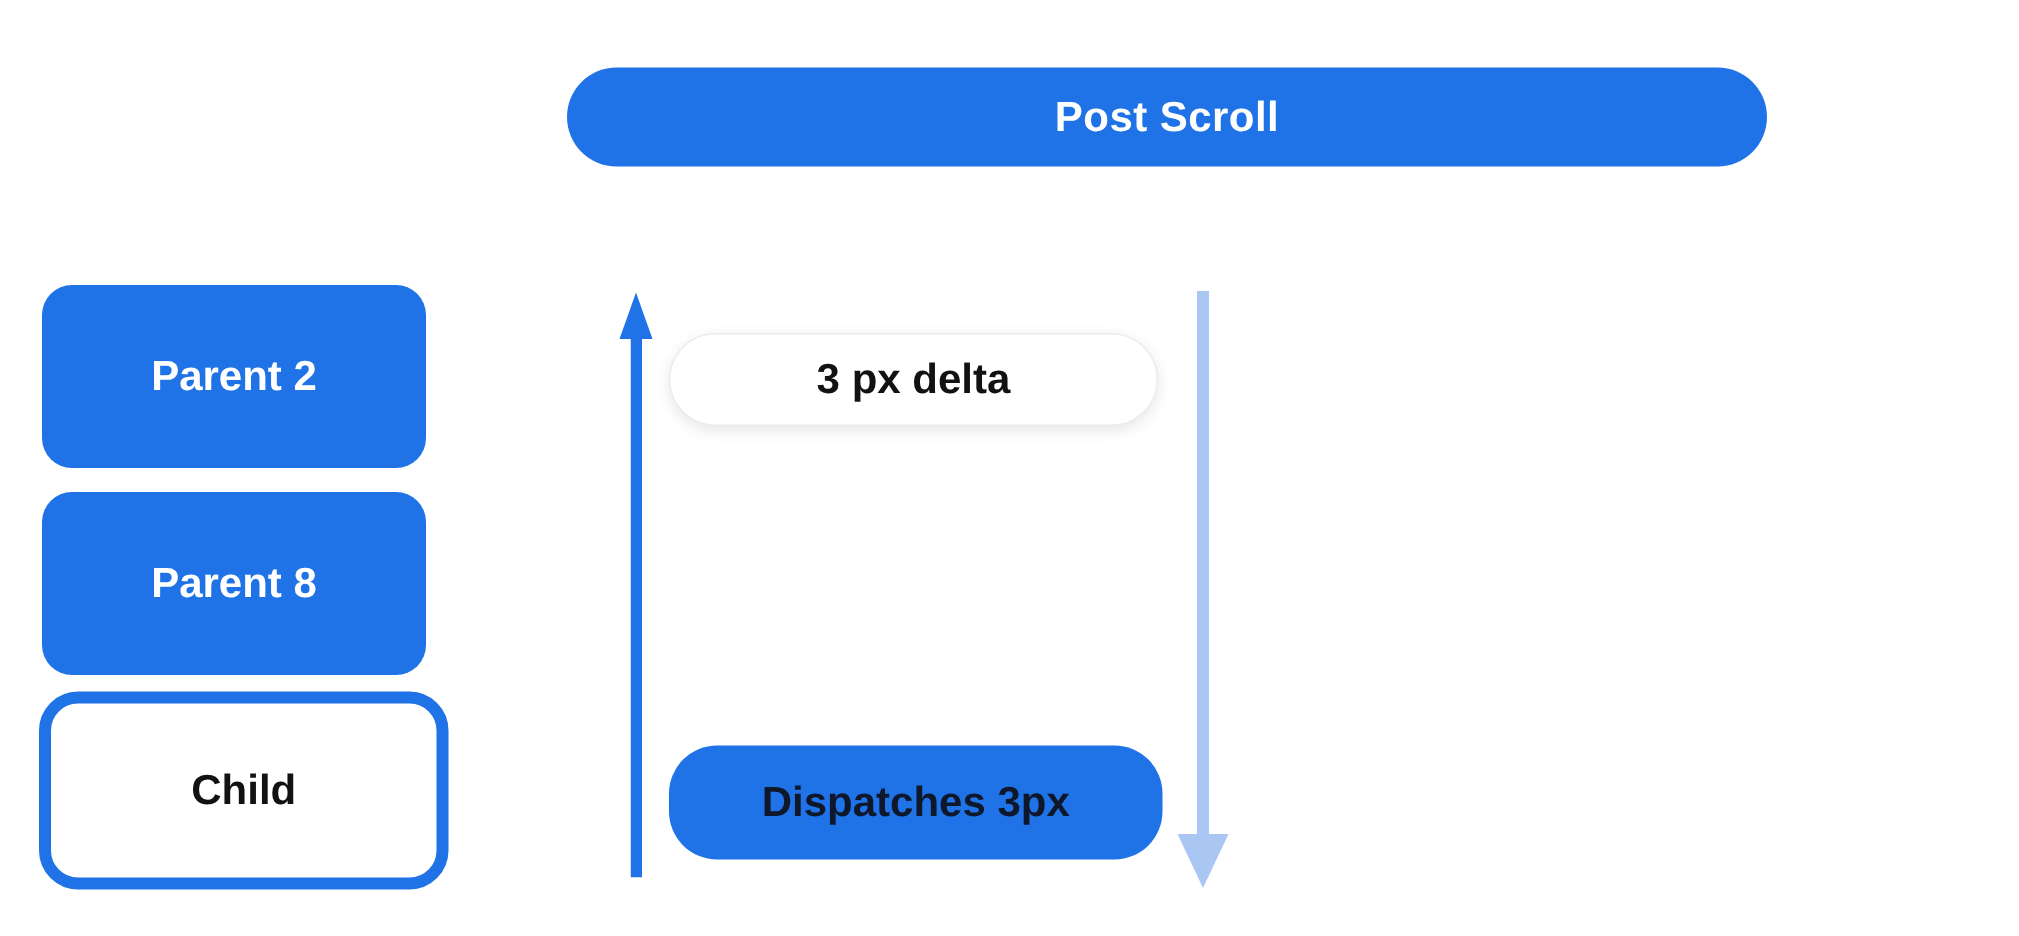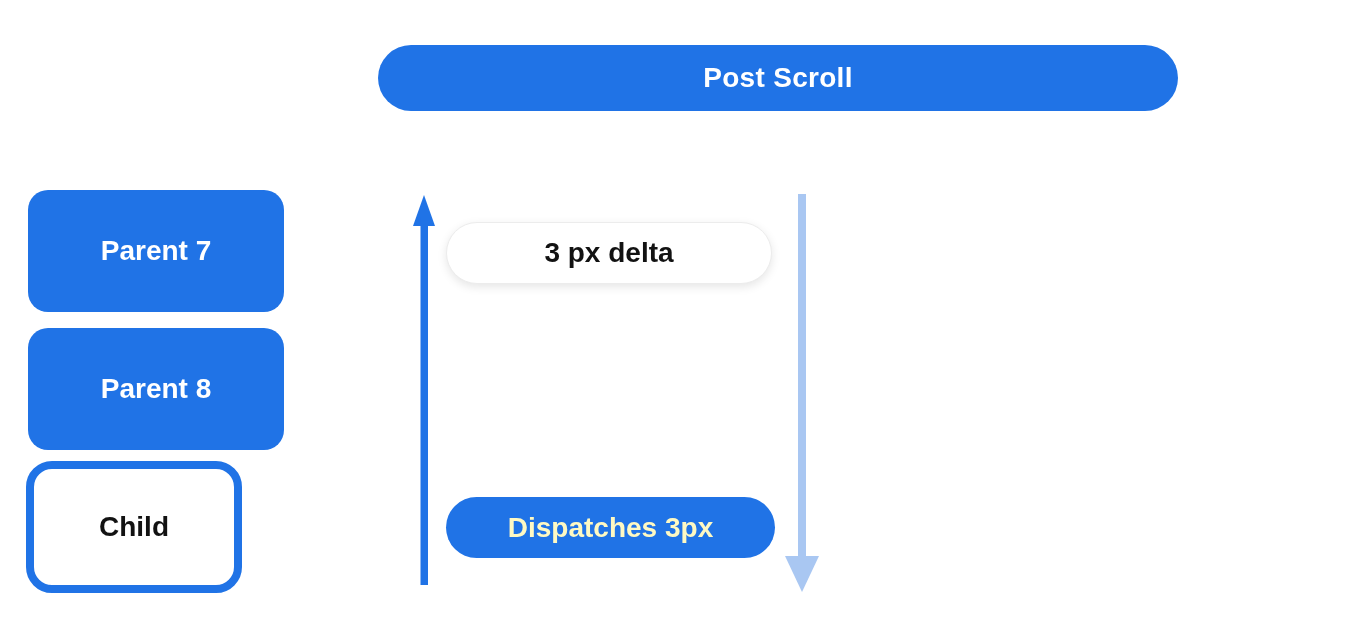--- a/index.html
+++ b/index.html
@@ -49,21 +49,21 @@
   }
   .node.filled {
     background: #2073E6;
     color: #ffffff;
   }
   .node.parent2 { top: 190px; }
   .node.parent1 { top: 328px; }
   .node.child {
     left: 26px;
     top: 461px;
-    width: 216px;
+    width: 273px;
     height: 132px;
     background: #ffffff;
     border: 8px solid #2073E6;
     border-radius: 26px;
     color: #121212;
   }
 
   
   .arrow-svg { position: absolute; display: block; }
   .up-arrow   { left: 409px; top: 195px; }
@@ -87,36 +87,36 @@
     background: #ffffff;
     border: 1px solid #ececec;
     box-shadow: 0 3px 10px rgba(0,0,0,0.10);
     color: #121212;
     text-align: center;
   }
   .pill.dispatches {
     left: 446px;
     top: 497px;
     width: 329px;
-    height: 61px;
+    height: 76px;
     background: #2073E6;
-    color: #fef9c3;
+    color: #0f172a;
   }
 </style>
 </head>
 <body>
 
 <div class="canvas">
 
   <div class="banner">
     <span class="label">Post Scroll</span>
   </div>
 
   <div class="node filled parent2">
-    <span>Parent 7</span>
+    <span>Parent 2</span>
   </div>
 
   <div class="node filled parent1">
     <span>Parent 8</span>
   </div>
 
   <div class="node child">
     <span>Child</span>
   </div>
 

